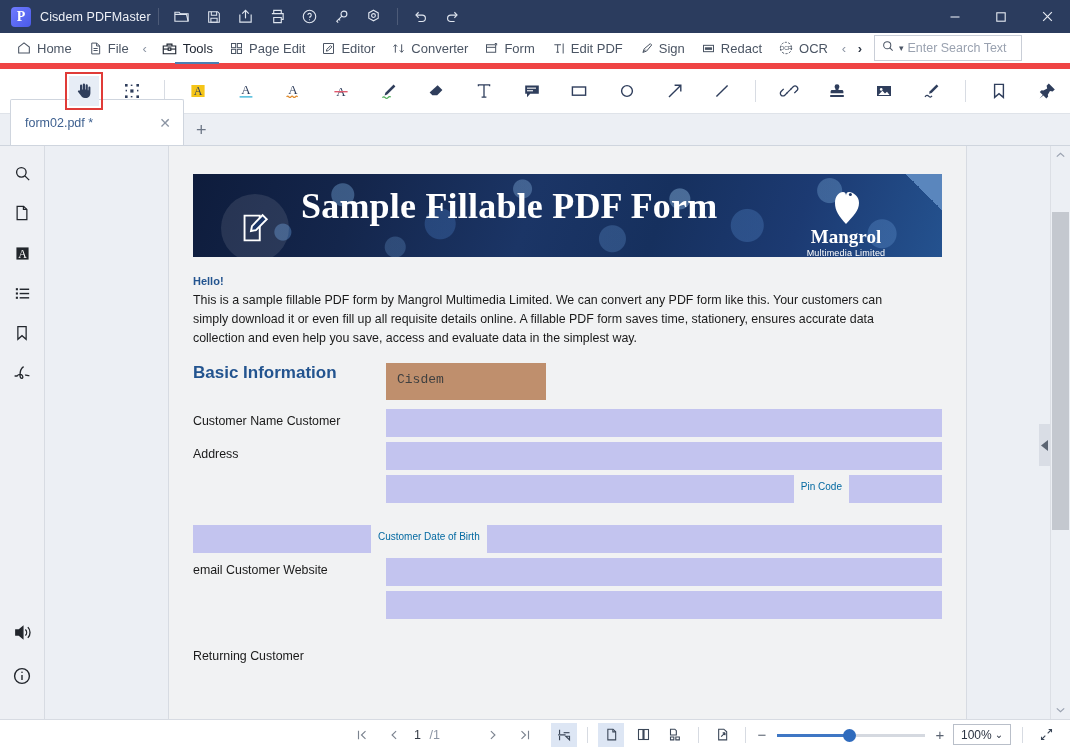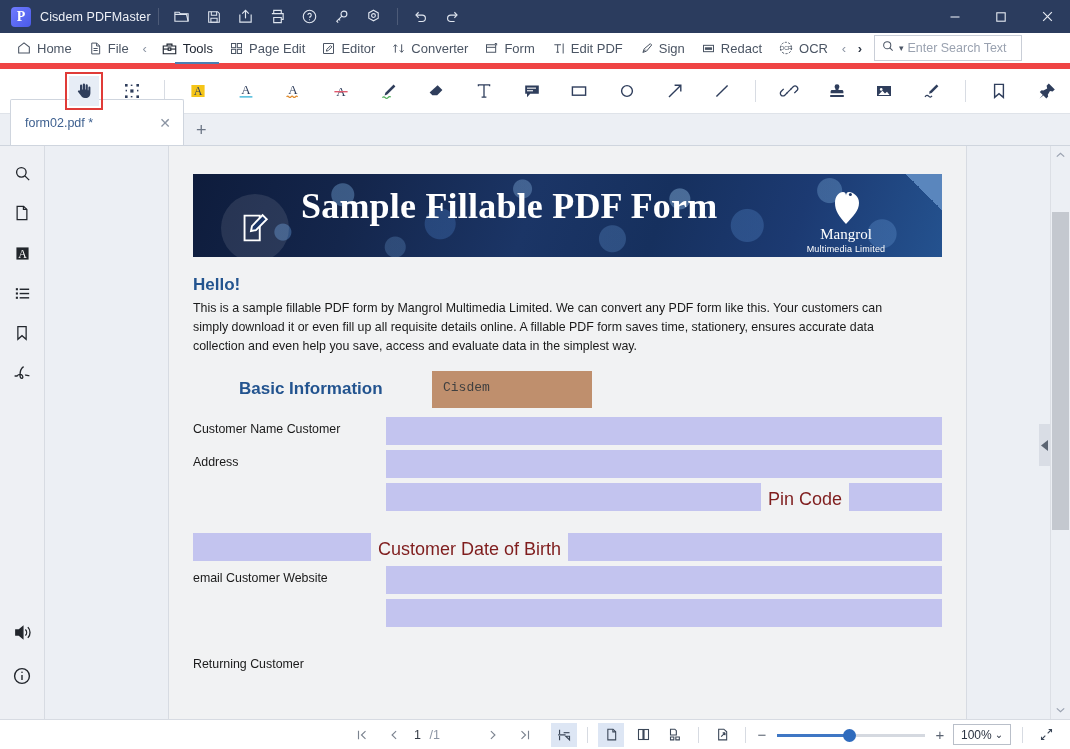--- a/index.html
+++ b/index.html
@@ -138,34 +138,34 @@
     position: absolute; left: 28px; top: 20px; width: 68px; height: 68px; border-radius: 50%;
     background: rgba(255,255,255,.10); display: flex; align-items: center; justify-content: center;
   }
   .banner-title {
     position: absolute; left: 108px; top: 14px; width: 430px;
     font-family: "Liberation Serif", serif; font-weight: bold; font-size: 36px; line-height: 1.04;
     color: #fff; letter-spacing: .2px;
   }
   .banner-logo { position: absolute; right: 36px; top: 16px; width: 120px; text-align: center; color: #fff; }
   .mangrol-mark { font-size: 30px; line-height: 1; color:#fff; }
-  .mangrol-name { font-family: "Liberation Serif", serif; font-size: 15px; line-height: 1.05; margin-top: -2px; }
+  .mangrol-name { font-family: "Liberation Serif", serif; font-size: 19px; line-height: 1.05; margin-top: -2px; font-weight: bold; }
   .mangrol-sub { font-size: 9px; letter-spacing: .2px; margin-top: 1px; }
 
   
   .pdf-body { padding: 18px 24px 0 24px; }
-  .hello { color: #23548f; font-size: 17px; font-weight: bold; margin-bottom: 4px; }
+  .hello { color: #23548f; font-size: 11px; font-weight: bold; margin-bottom: 4px; }
   .intro { color: #1a1a1a; font-size: 12.4px; line-height: 1.55; max-width: 700px; }
 
   .sect-title { color: #23548f; font-size: 17px; font-weight: bold; }
   .form-label { width: 193px; flex: 0 0 193px; font-size: 12.4px; color: #1a1a1a; padding-top: 5px; }
   .fld { background: #c3c4ef; height: 28px; border: none; }
   .fld-name { background: #bf8f6d; height: 37px; width: 160px; color: #404040;
     font-family: "Liberation Mono", monospace; font-size: 13px; padding: 9px 0 0 11px; }
-  .inline-lbl { font-size: 18px; color: #7f1d1d; padding: 6px 7px 0 7px; white-space: nowrap; }
+  .inline-lbl { font-size: 10px; color: #0369a1; padding: 6px 7px 0 7px; white-space: nowrap; }
   .chk { width: 22px; height: 28px; background: #d8d9f4; border: 1px solid #4a4a7a; }
   .total-val { color: #1c2a5a; font-size: 15px; padding-left: 5px; padding-top: 4px; }
 
   
   .vscroll {
     position: absolute; right: 0; top: 0; bottom: 0; width: 20px; background: #eceff4;
     border-left: 1px solid #dcdfe5; display: flex; flex-direction: column; align-items: center;
   }
   .vs-arrow { width: 20px; height: 18px; display: flex; align-items: center; justify-content: center; color: #9aa2b0; font-size: 9px; cursor: pointer; }
   .vs-track { flex: 1 1 auto; width: 20px; position: relative; }
@@ -630,21 +630,21 @@
           </div>
         </div>
 
         <div class="pdf-body">
           <div class="hello">Hello!</div>
           <div class="intro">This is a sample fillable PDF form by Mangrol Multimedia Limited. We can convert any PDF form like this. Your customers can simply download it or even fill up all requisite details online. A fillable PDF form saves time, stationery, ensures accurate data collection and even help you save, access and evaluate data in the simplest way.</div>
         </div>
 
         <div style="padding:14px 24px 0 24px;">
 
-          <div style="display:flex;align-items:center;margin-left:46px;">
+          <div style="display:flex;align-items:flex-start;">
             <div style="width:193px;flex:0 0 193px;" class="sect-title">Basic Information</div>
             <div class="fld-name">Cisdem</div>
           </div>
 
           <div style="display:flex;align-items:flex-start;margin-top:9px;">
             <div class="form-label">Customer Name Customer</div>
             <div class="fld" style="flex:1 1 auto;"></div>
           </div>
 
           <div style="display:flex;align-items:flex-start;margin-top:5px;">

